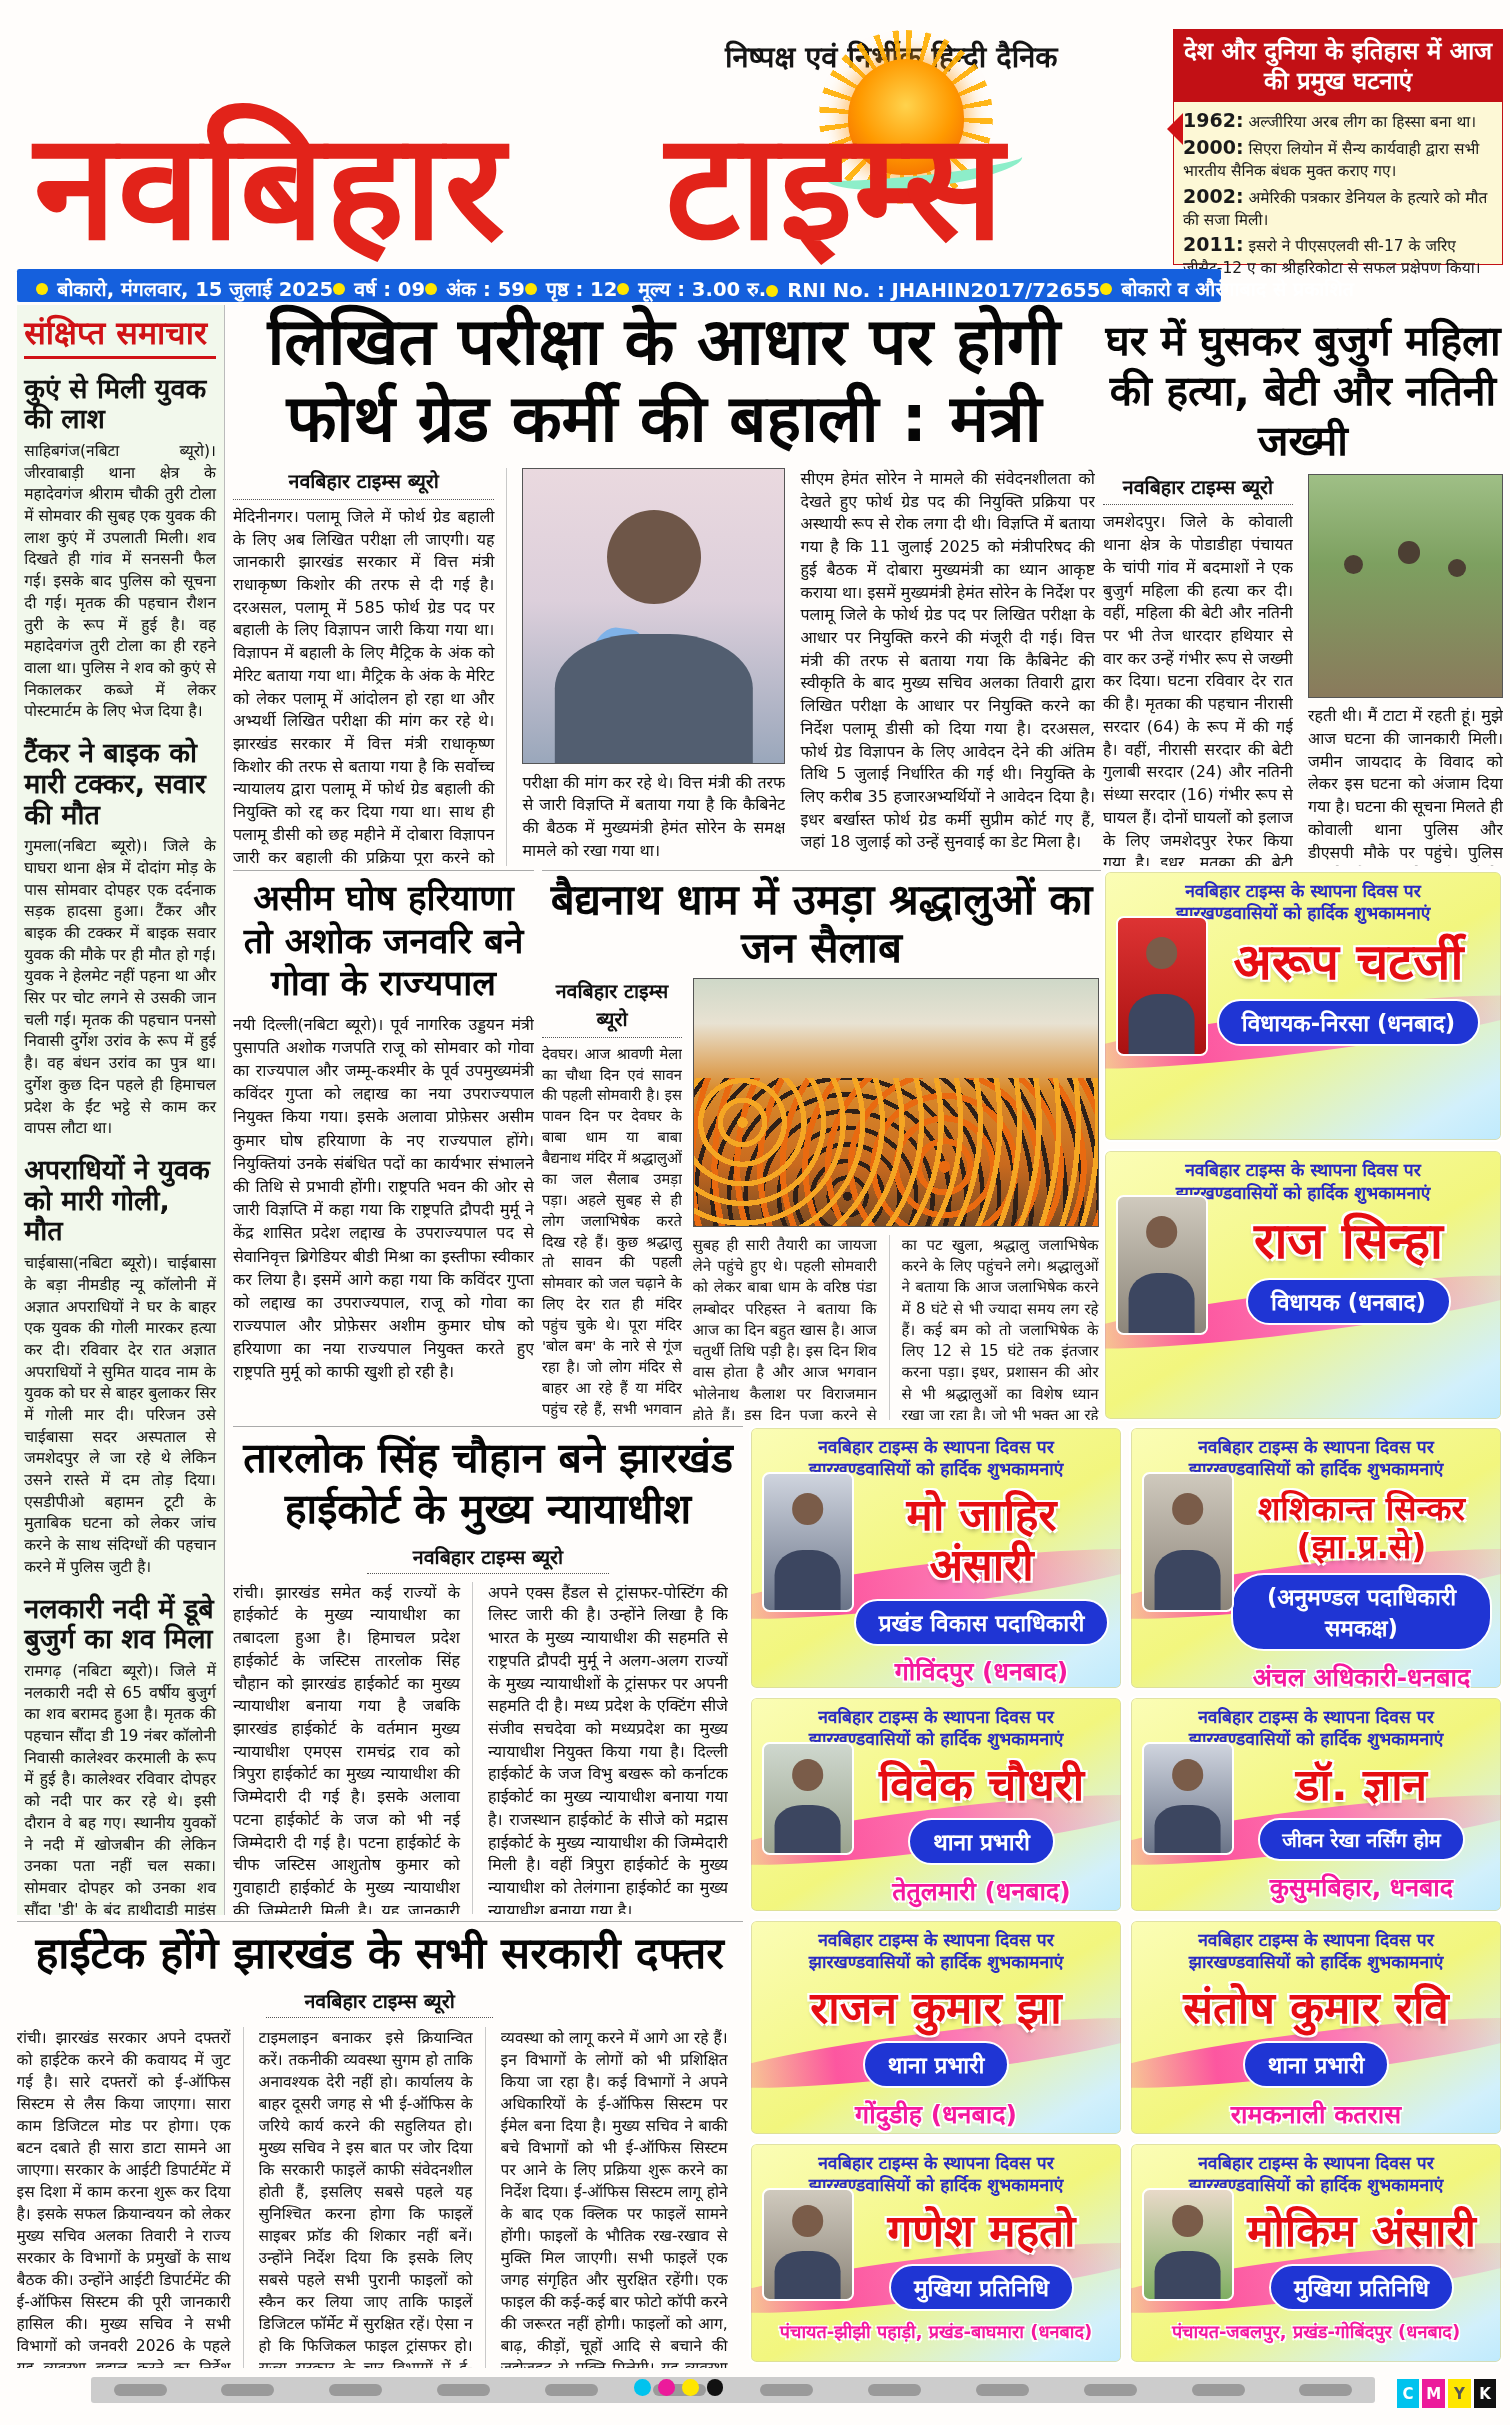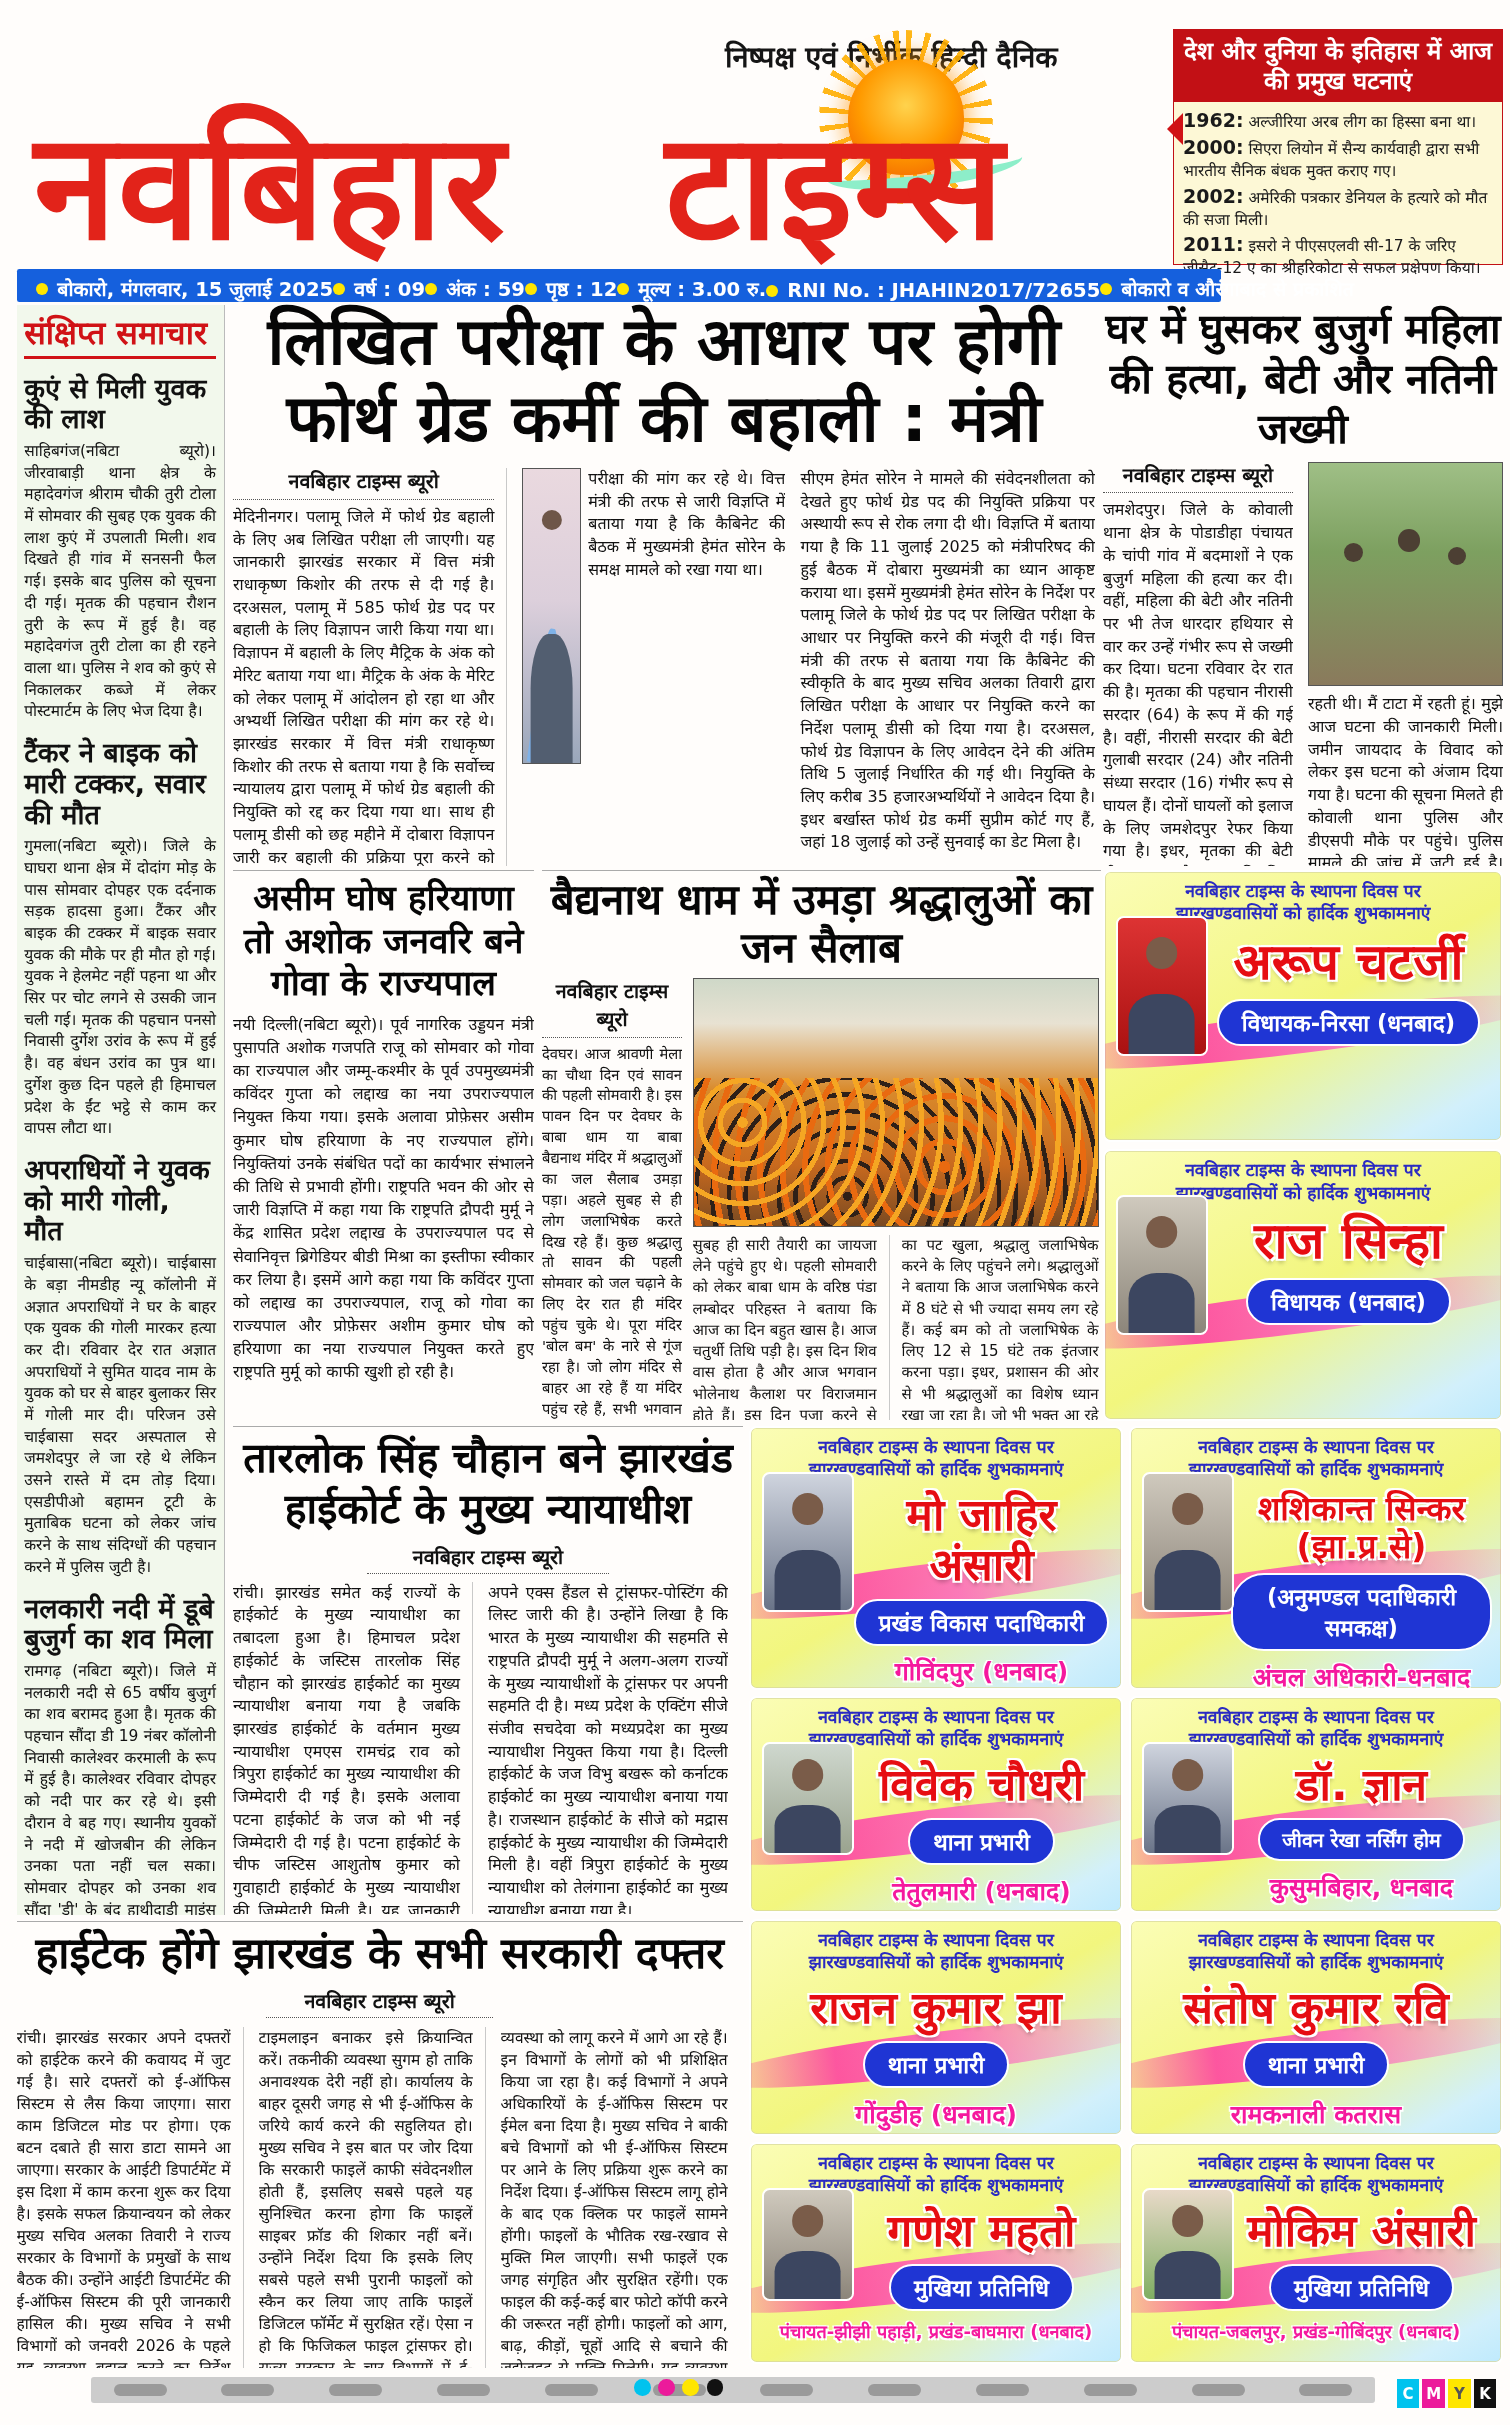--- a/index.html
+++ b/index.html
@@ -53,31 +53,31 @@
     background:#f2f8ec; border-right:0.8px solid #bbb; padding:4.5px 7.6px; overflow:hidden; }
   .sb-title { color:#d01216; font-weight:bold; font-size:32px; 
     border-bottom:3px solid #d01216; padding-bottom:3px; margin-bottom:7.6px; }
   .sb-h { font-weight:bold; font-size:27px; line-height:1.14; margin:15px 0 6px; }
   .sb-b { font-size:15.5px; line-height:1.4; text-align:justify; }
   
   .lead { position:absolute; left:233px; top:304px; width:862px; height:562px; overflow:hidden; }
   .lead .hl { font-size:65px; line-height:1.18; }
   .lead .cols { margin-top:10.6px; }
   .lead .c1 { width:281px; }
-  .lead .cmid { width:263px; display:flex; flex-direction:row; gap:7.6px; }
+  .lead .cmid { width:263px; display:flex; flex-direction:column; gap:7.6px; }
   .lead .c3 { width:302px; }
   .lead-photo { width:263px; height:296px;
     background:linear-gradient(180deg,#ead9df 0%,#dccfdb 45%,#9aa7bb 100%); }
   .lead-photo::before { background:#6e5648; }
   .lead-photo::after { background:#525e70; }
   .lead-photo .scarf { position:absolute; bottom:0; left:22%; width:26%; height:46%;
     background:#7fb2e8; border-radius:40% 40% 0 0; transform:rotate(8deg); }
   
   .crime { position:absolute; left:1103px; top:304px; width:400px; height:562px; overflow:hidden; }
-  .crime .hl { font-size:41px; line-height:1.22; }
+  .crime .hl { font-size:41px; line-height:1.22;margin-top:12px; }
   .crime .cols { margin-top:7.6px; }
   .crime .c1 { width:190px; }
   .crime .cstack { width:195px; display:flex; flex-direction:column; gap:7.6px; }
   .crime-photo { width:195px; height:224px;
     background:linear-gradient(180deg,#9fbf86 0%,#7da060 40%,#8a7a5c 100%); }
   .crime-photo i { position:absolute; border-radius:50%; background:#4c3f33; }
   
   .gov { position:absolute; left:233px; top:870px; width:301px; height:550px; overflow:hidden;
     border-top:0.8px solid #aaa; padding-top:6px; }
   .gov .hl { font-size:35px; line-height:1.22; }

